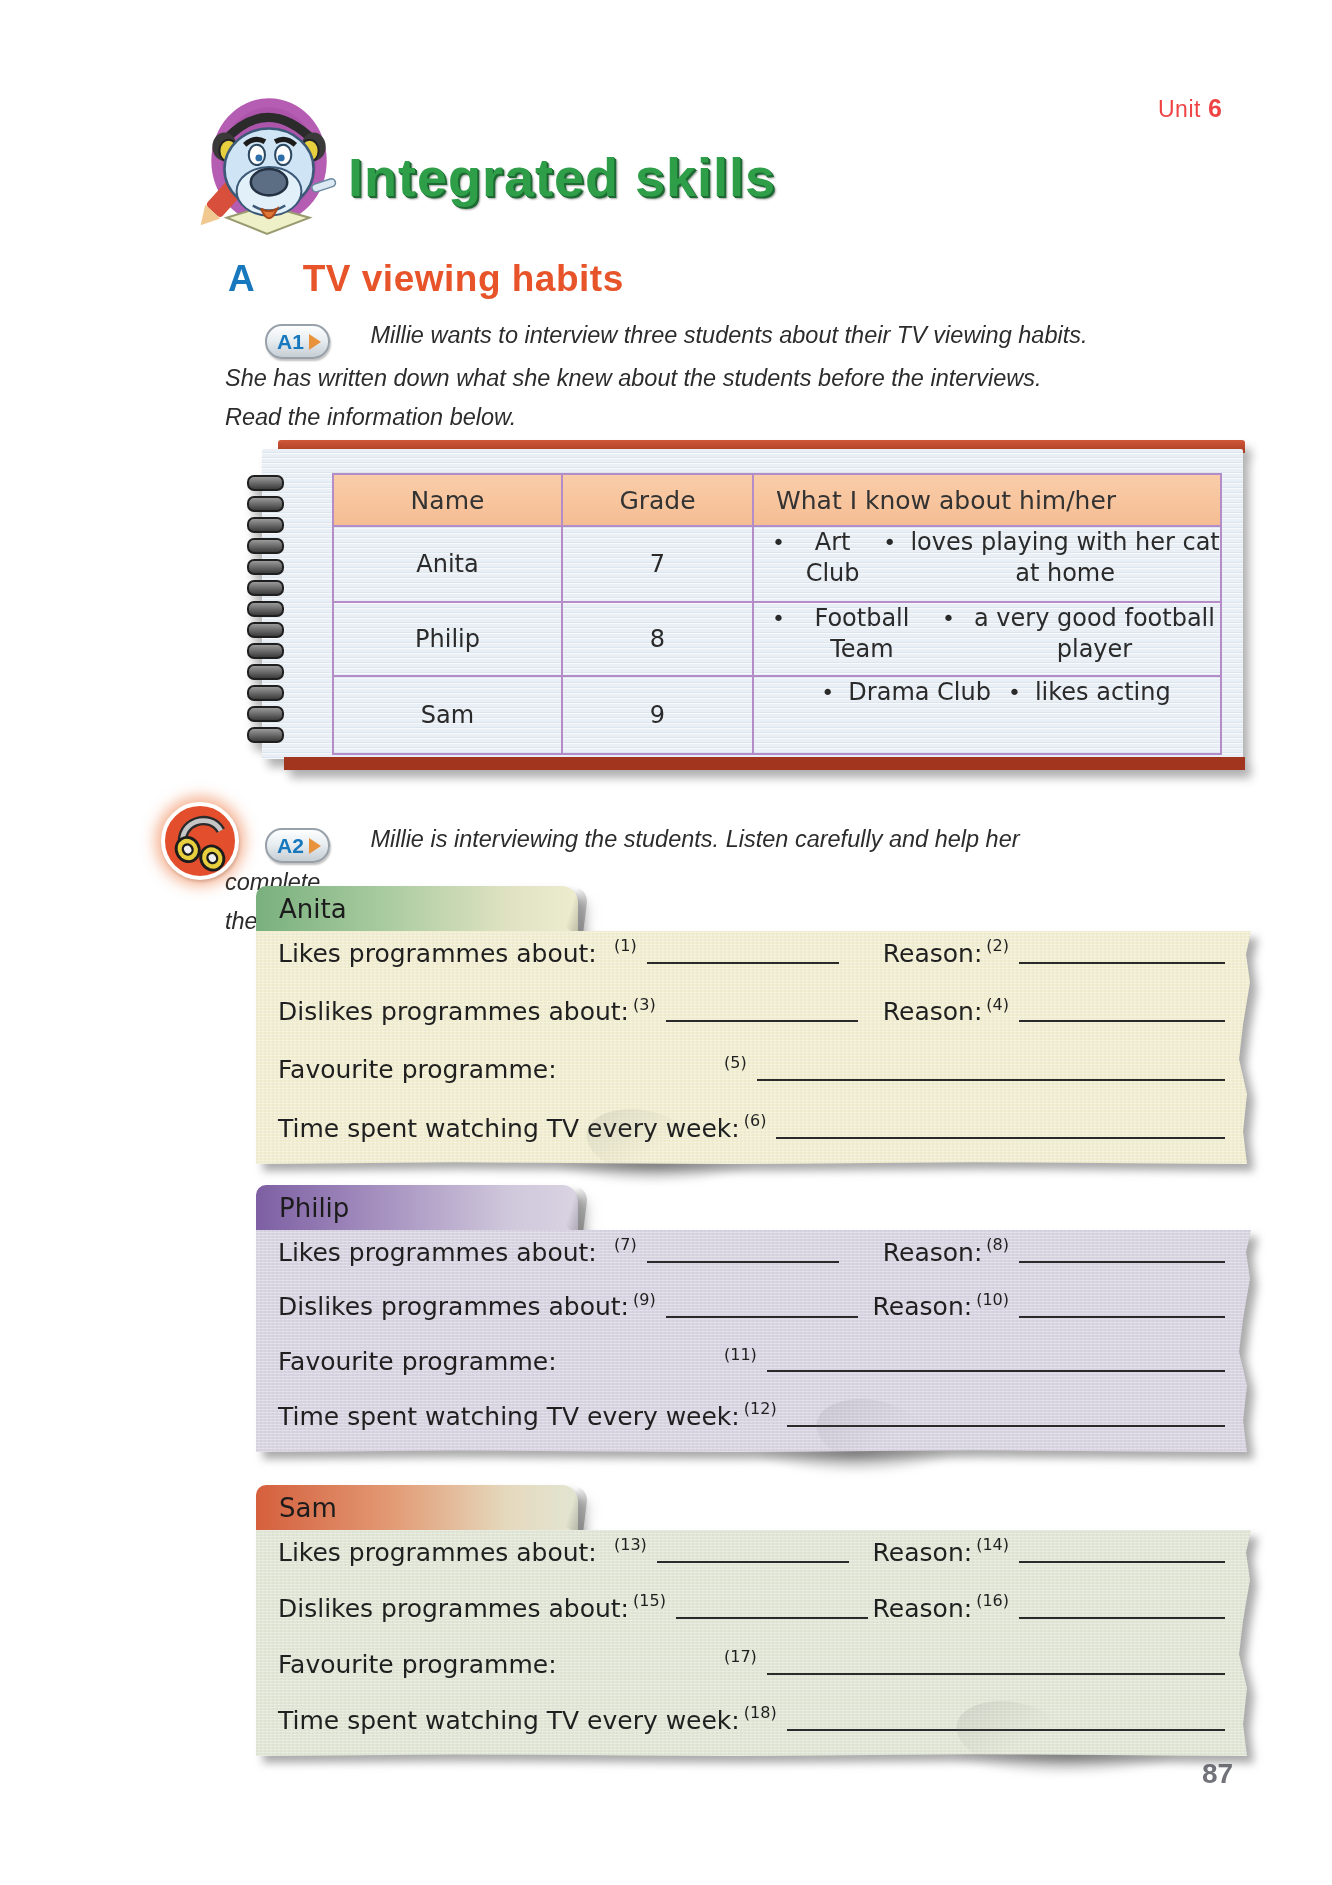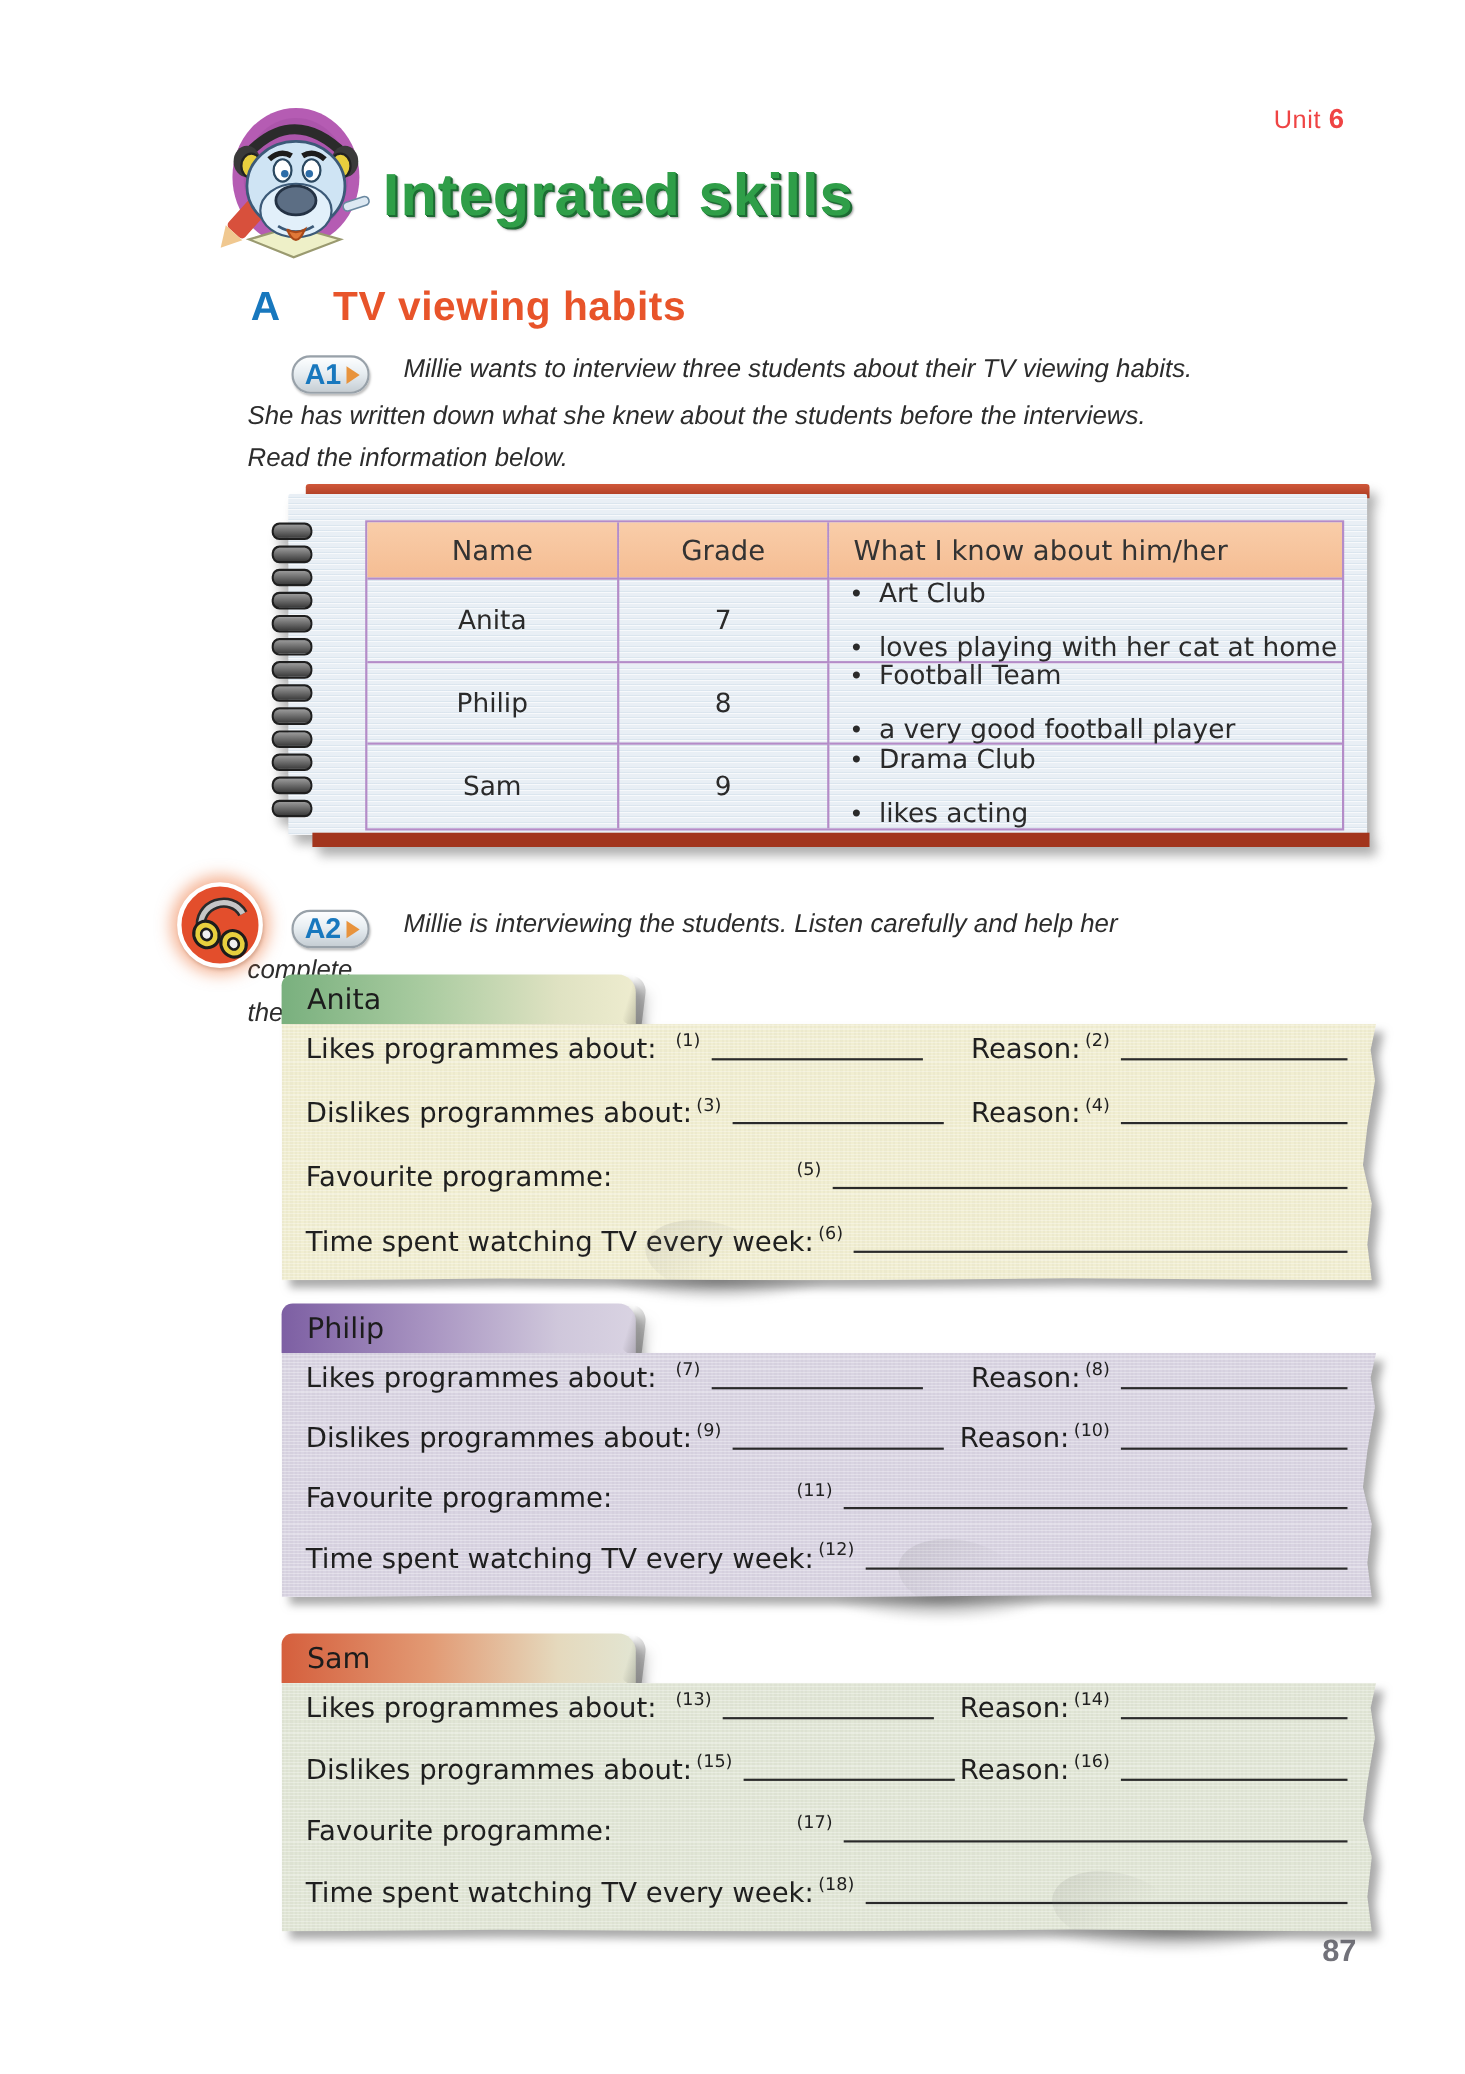--- a/index.html
+++ b/index.html
@@ -16,24 +16,24 @@
   .main-title{position:absolute;left:348px;top:146px;font-size:54px;font-weight:bold;color:#2f9e48;
       letter-spacing:1px;text-shadow:1px 1px 0 #1d6b33,2px 2px 0 #1d6b33,3px 3px 2px rgba(0,0,0,.35);}
   .sec-title{position:absolute;left:228px;top:258px;font-size:37px;font-weight:bold;display:flex;}
   .sec-letter{color:#1878be;}
   .sec-text{color:#e8542a;margin-left:48px;letter-spacing:.5px;}
 
   
   .para{position:absolute;left:225px;width:880px;font-style:italic;font-size:23.5px;
         line-height:39px;color:#2c2c2c;}
   .para-a1{top:316px;} .para-a2{top:820px;}
-  .badge{display:inline-flex;align-items:center;gap:5px;margin-right:24px;vertical-align:-6px;
+  .badge{display:inline-flex;align-items:center;gap:5px;margin-right:34px;vertical-align:-6px;
         height:31px;padding:0 7px 0 10px;border-radius:17px;border:2px solid #98a1a9;
         background:linear-gradient(180deg,#fdfeff 0%,#e8eef2 45%,#c6ced4 100%);
-        font-style:normal;font-weight:bold;font-size:26px;color:#1878be;
+        font-style:normal;font-weight:bold;font-size:21px;color:#1878be;
         box-shadow:1px 2px 2px rgba(0,0,0,.25);}
   .badge-indent{margin-left:40px;}
   .play{width:0;height:0;border-left:12px solid #e8933c;border-top:8px solid transparent;
         border-bottom:8px solid transparent;}
 
   
   .notebook{position:absolute;left:262px;top:440px;width:983px;height:330px;z-index:2;
         filter:drop-shadow(6px 8px 5px rgba(80,80,80,.45));}
   .nb-red-top{position:absolute;left:16px;right:0;top:0;height:13px;border-radius:3px 3px 0 0;
         background:linear-gradient(180deg,#d0573a,#a83a20);}
@@ -46,21 +46,21 @@
         background:linear-gradient(180deg,#9a9a9a,#3c3c3c);}
 
   .ntable{position:absolute;left:70px;top:24px;width:886px;display:grid;
         grid-template-columns:229px 191px 466px;grid-template-rows:52px 76px 74px 76px;
         border:2px solid #b48cc8;font-family:"DejaVu Sans",sans-serif;}
   .cell{border-right:2px solid #b48cc8;border-bottom:2px solid #b48cc8;display:flex;align-items:center;justify-content:center;text-align:center;}
   .cell.last-col{border-right:none;} .cell.last-row{border-bottom:none;}
   .th{background:linear-gradient(180deg,#f9cda9,#f5bd93);font-size:25px;color:#333;}
   .th.what{justify-content:flex-start;padding-left:22px;}
   .td{font-size:24px;color:#2a2a2a;}
-  .td.notes{flex-direction:column;align-items:flex-start;justify-content:center;gap:17px;padding-left:18px;}
+  .td.notes{align-items:flex-start;justify-content:center;gap:17px;padding-left:18px;}
   .bullet{display:flex;align-items:baseline;line-height:31px;}
   .bullet::before{content:"\2022";margin-right:14px;font-size:22px;}
 
   
   .audio{position:absolute;left:161px;top:802px;width:70px;height:70px;border-radius:50%;
         background:#e34e2c;border:4px solid #fff;z-index:2;
         box-shadow:0 0 14px 6px rgba(238,112,52,.5),1px 2px 3px rgba(0,0,0,.2);}
   .audio svg{position:absolute;left:0;top:0;}
 
   

